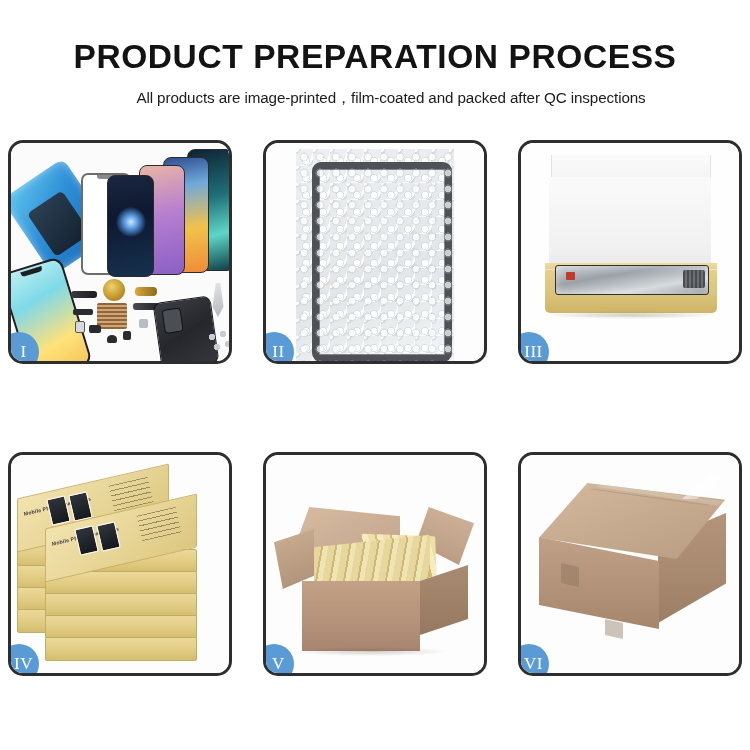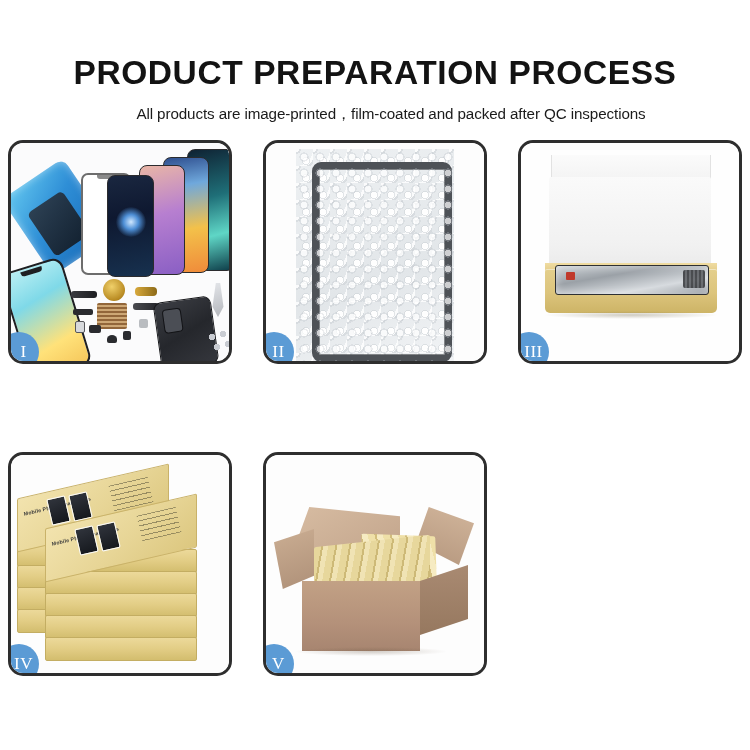--- a/index.html
+++ b/index.html
@@ -17,21 +17,21 @@
 
   
   #header {
     position: absolute;
     top: 0; left: 0;
     width: 750px;
     text-align: center;
   }
   #page-title {
     margin: 0;
-    padding-top: 56px;
+    padding-top: 40px;
     font-size: 33.5px;
     font-weight: 700;
     letter-spacing: 0.6px;
     color: #131313;
     line-height: 1;
     font-family: "Liberation Sans", sans-serif;
   }
   #page-subtitle {
     margin: 0;
     padding-top: 16px;
@@ -542,14 +542,30 @@
       <div class="p5-rim"></div>
       <div class="p5-right"></div>
       <div class="p5-front"></div>
       <div class="p5-shadow"></div>
     </div>
     <div class="badge">
       <span class="badge-inner">V</span>
     </div>
   </div>
 
+  <div class="panel r1 c2">
+    <div class="panel-photo">
+      <div class="p6-bg"></div>
+      <div class="p6-right"></div>
+      <div class="p6-left"></div>
+      <div class="p6-top"></div>
+      <div class="p6-seam"></div>
+      <div class="p6-tape"></div>
+      <div class="p6-highlight"></div>
+      <div class="p6-tab1"></div>
+      <div class="p6-tab2"></div>
+    </div>
+    <div class="badge">
+      <span class="badge-inner">VI</span>
+    </div>
+  </div>
 
 </div>
 
 </body></html>

